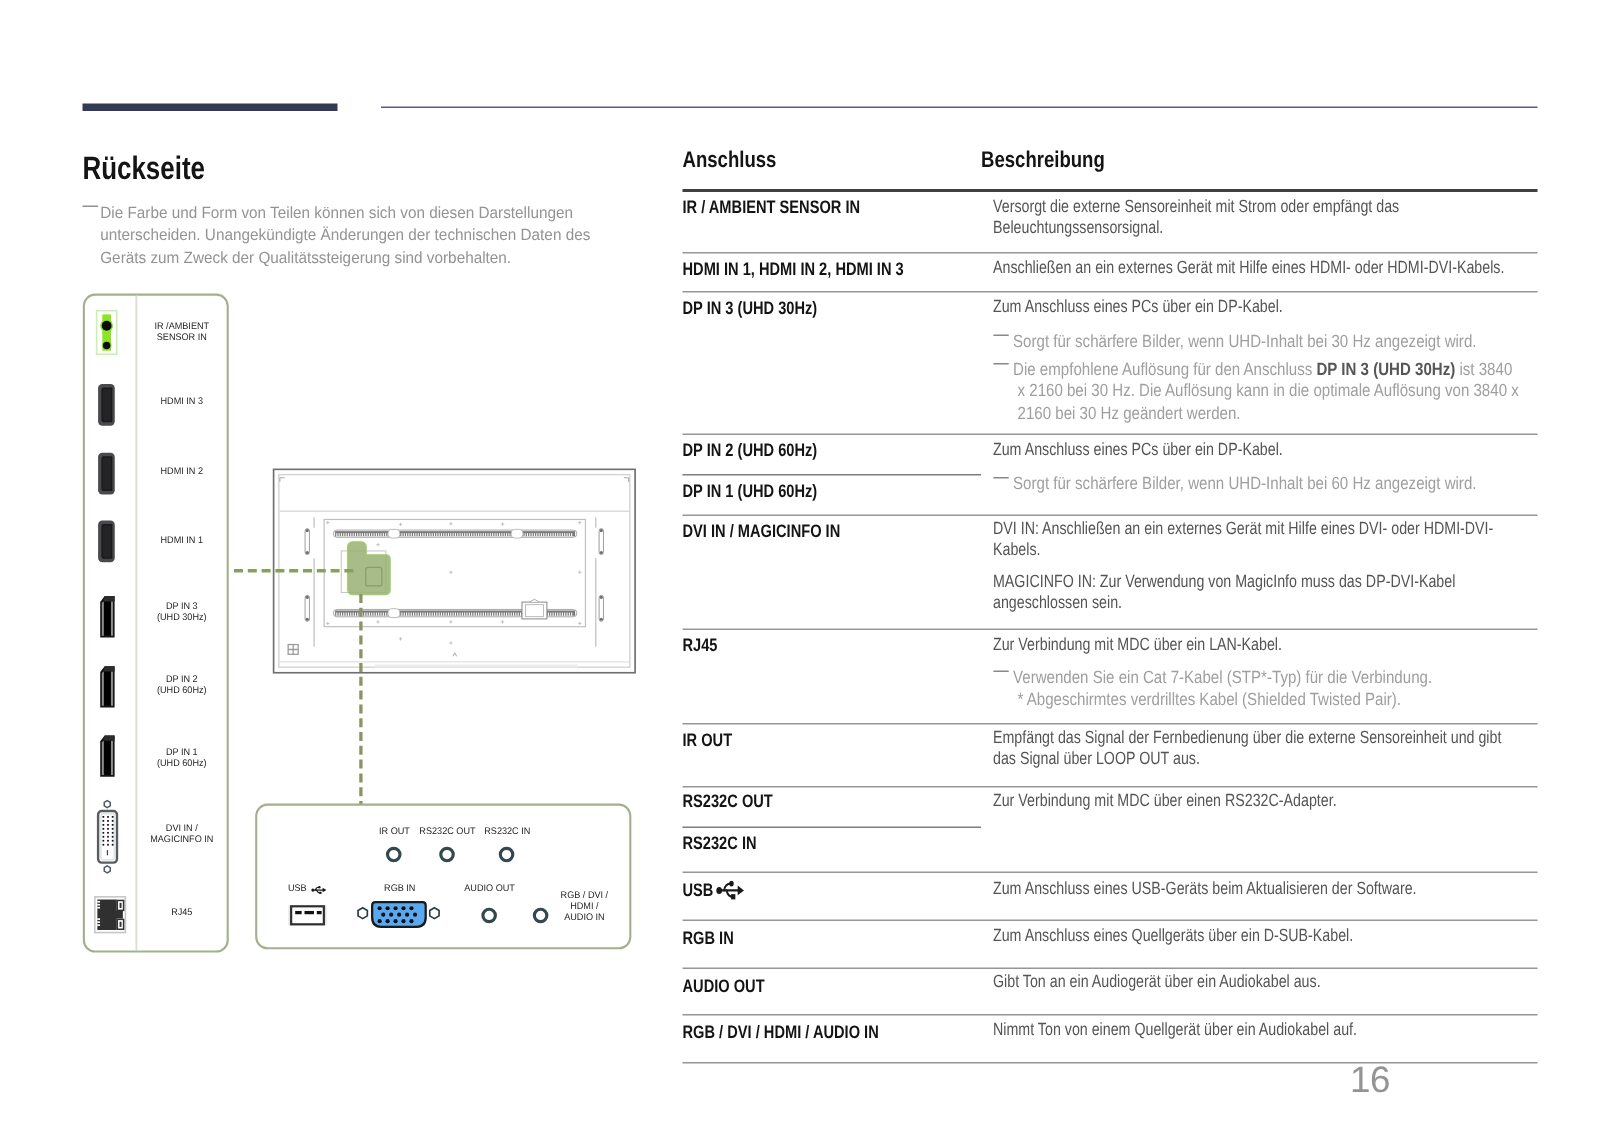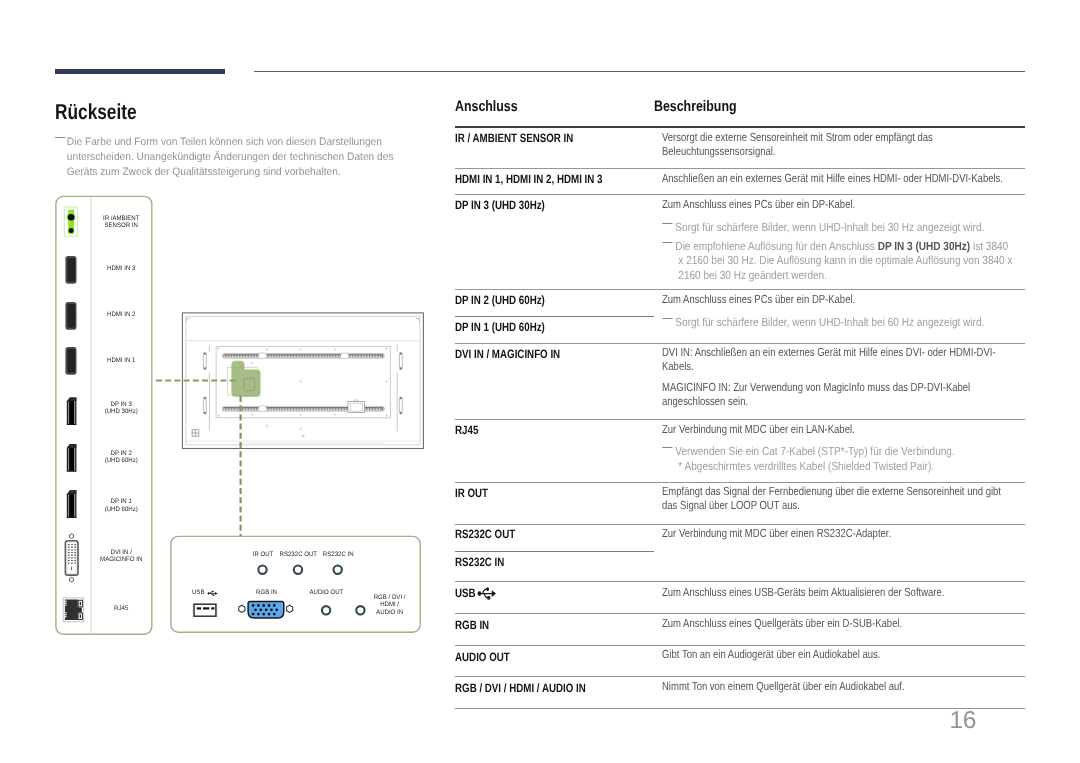--- a/index.html
+++ b/index.html
@@ -34,21 +34,21 @@
   .cellB{position:absolute;left:661.5px;width:428px;font-size:11.8px;color:#545454;line-height:14.25px;
          transform-origin:0 0;transform:scaleX(0.805);}
   .sub{position:absolute;left:657.6px;width:424px;font-size:11.8px;color:#9e9e9e;line-height:14.25px;
        transform-origin:0 0;transform:scaleX(0.852);}
   .sub .dash{position:absolute;left:5.2px;top:2.5px;width:12.3px;height:1.6px;background:#888888;}
   .sub .stxt{display:block;padding-left:20.4px;text-indent:0;}
   .sub .stxt.hang{padding-left:23.9px;text-indent:-3.5px;}
   .sub b{color:#565656;font-weight:bold;}
   .foot{position:absolute;left:657.6px;width:402px;font-size:11.8px;color:#9e9e9e;line-height:14.25px;
         transform-origin:0 0;transform:scaleX(0.852);padding-left:23.9px;box-sizing:border-box;}
-  .pagenum{position:absolute;left:900px;top:706.6px;width:125.5px;text-align:center;font-size:24.5px;color:#949494;
+  .pagenum{position:absolute;left:900px;top:706.6px;width:125.5px;text-align:left;font-size:24.5px;color:#949494;
            letter-spacing:-0.3px;}
   .botrule{position:absolute;left:455px;top:708px;width:570px;height:1px;background:#969696;}
 
   
   .diagram{position:absolute;left:0;top:0;width:450px;height:763px;}
 </style>
 </head>
 <body>
 
 <div class="page">

